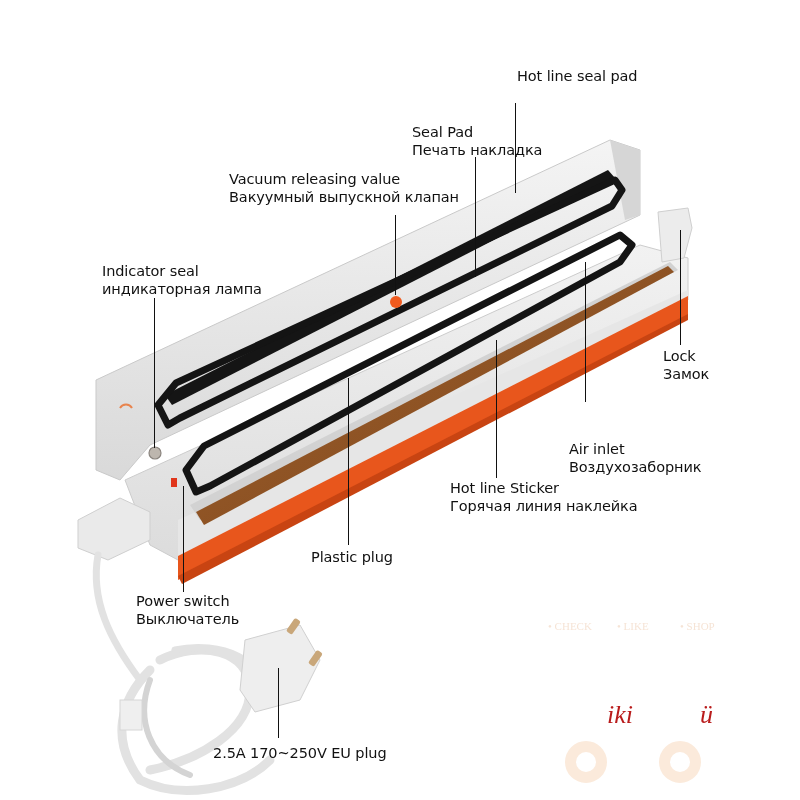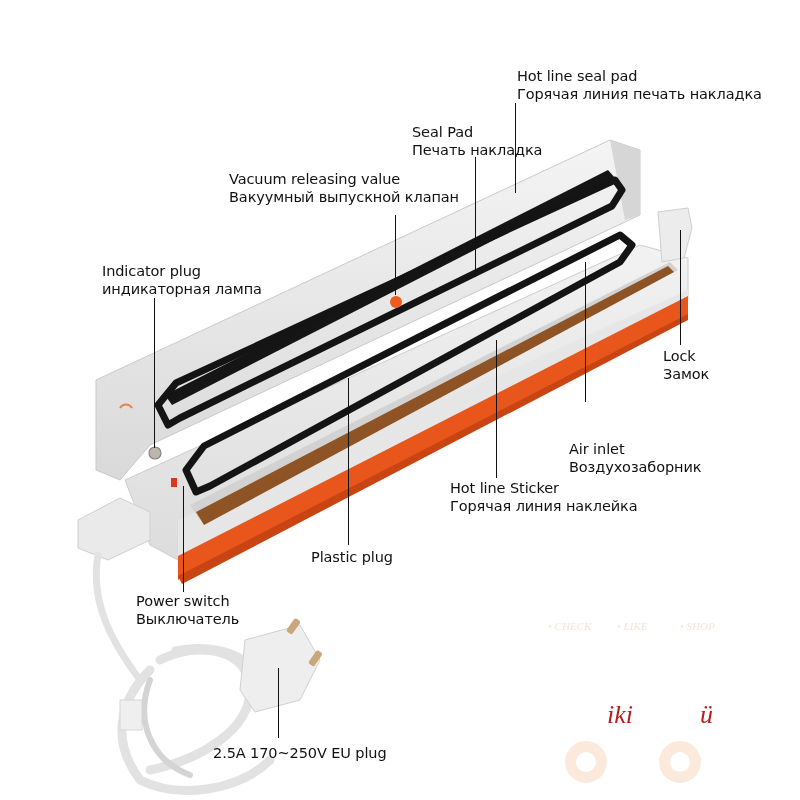--- a/index.html
+++ b/index.html
@@ -4,21 +4,21 @@
   <style>
     html, body { margin: 0; padding: 0; background: #ffffff; }
     body { width: 800px; height: 800px; position: relative; overflow: hidden;
            font-family: "DejaVu Sans", "Liberation Sans", sans-serif; }
     #stage { position: absolute; left: 0; top: 0; width: 800px; height: 668px; }
     svg.art { position: absolute; left: 0; top: 0; }
     .label { position: absolute; color: #111; font-size: 14.5px; line-height: 18px;
              white-space: nowrap; letter-spacing: -0.1px; }
     .label span { display: block; }
     .leader { position: absolute; background: #111; width: 1.4px; }
-    .wm { position: absolute; color: #f6e4d6; font-family: "Liberation Serif", serif; font-size: 11px; font-style: italic; }
+    .wm { position: absolute; color: #f6e4d6; font-family: "Liberation Serif", serif; font-size: 11px; }
     .wm-script { position: absolute; color: #b91c1c; font-family: "Liberation Serif", serif;
                  font-style: italic; font-size: 26px; }
     .ring { position: absolute; width: 42px; height: 42px; border-radius: 50%;
             border: 11px solid #fbeadb; box-sizing: border-box; }
   </style>
 </head>
 <body>
 
 <div id="stage">
 
@@ -95,32 +95,31 @@
   <div class="leader" style="left:154px; top:298px; height:150px;"></div>
   <div class="leader" style="left:680px; top:230px; height:115px;"></div>
   <div class="leader" style="left:585px; top:262px; height:140px;"></div>
   <div class="leader" style="left:496px; top:340px; height:138px;"></div>
   <div class="leader" style="left:348px; top:378px; height:167px;"></div>
   <div class="leader" style="left:183px; top:486px; height:106px;"></div>
   <div class="leader" style="left:278px; top:668px; height:70px;"></div>
 
   <div class="label" style="left:517px; top:67px;">
     <span>Hot line seal pad</span>
-    <span>Горячая линия печать накладка</span>
   </div>
   <div class="label" style="left:412px; top:123px;">
     <span>Seal Pad</span>
     <span>Печать накладка</span>
   </div>
   <div class="label" style="left:229px; top:170px;">
     <span>Vacuum releasing value</span>
     <span>Вакуумный выпускной клапан</span>
   </div>
   <div class="label" style="left:102px; top:262px;">
-    <span>Indicator plug</span>
+    <span>Indicator seal</span>
     <span>индикаторная лампа</span>
   </div>
   <div class="label" style="left:663px; top:347px;">
     <span>Lock</span>
     <span>Замок</span>
   </div>
   <div class="label" style="left:569px; top:403px;margin-top:37px;">
     <span>Air inlet</span>
     <span>Воздухозаборник</span>
   </div>

